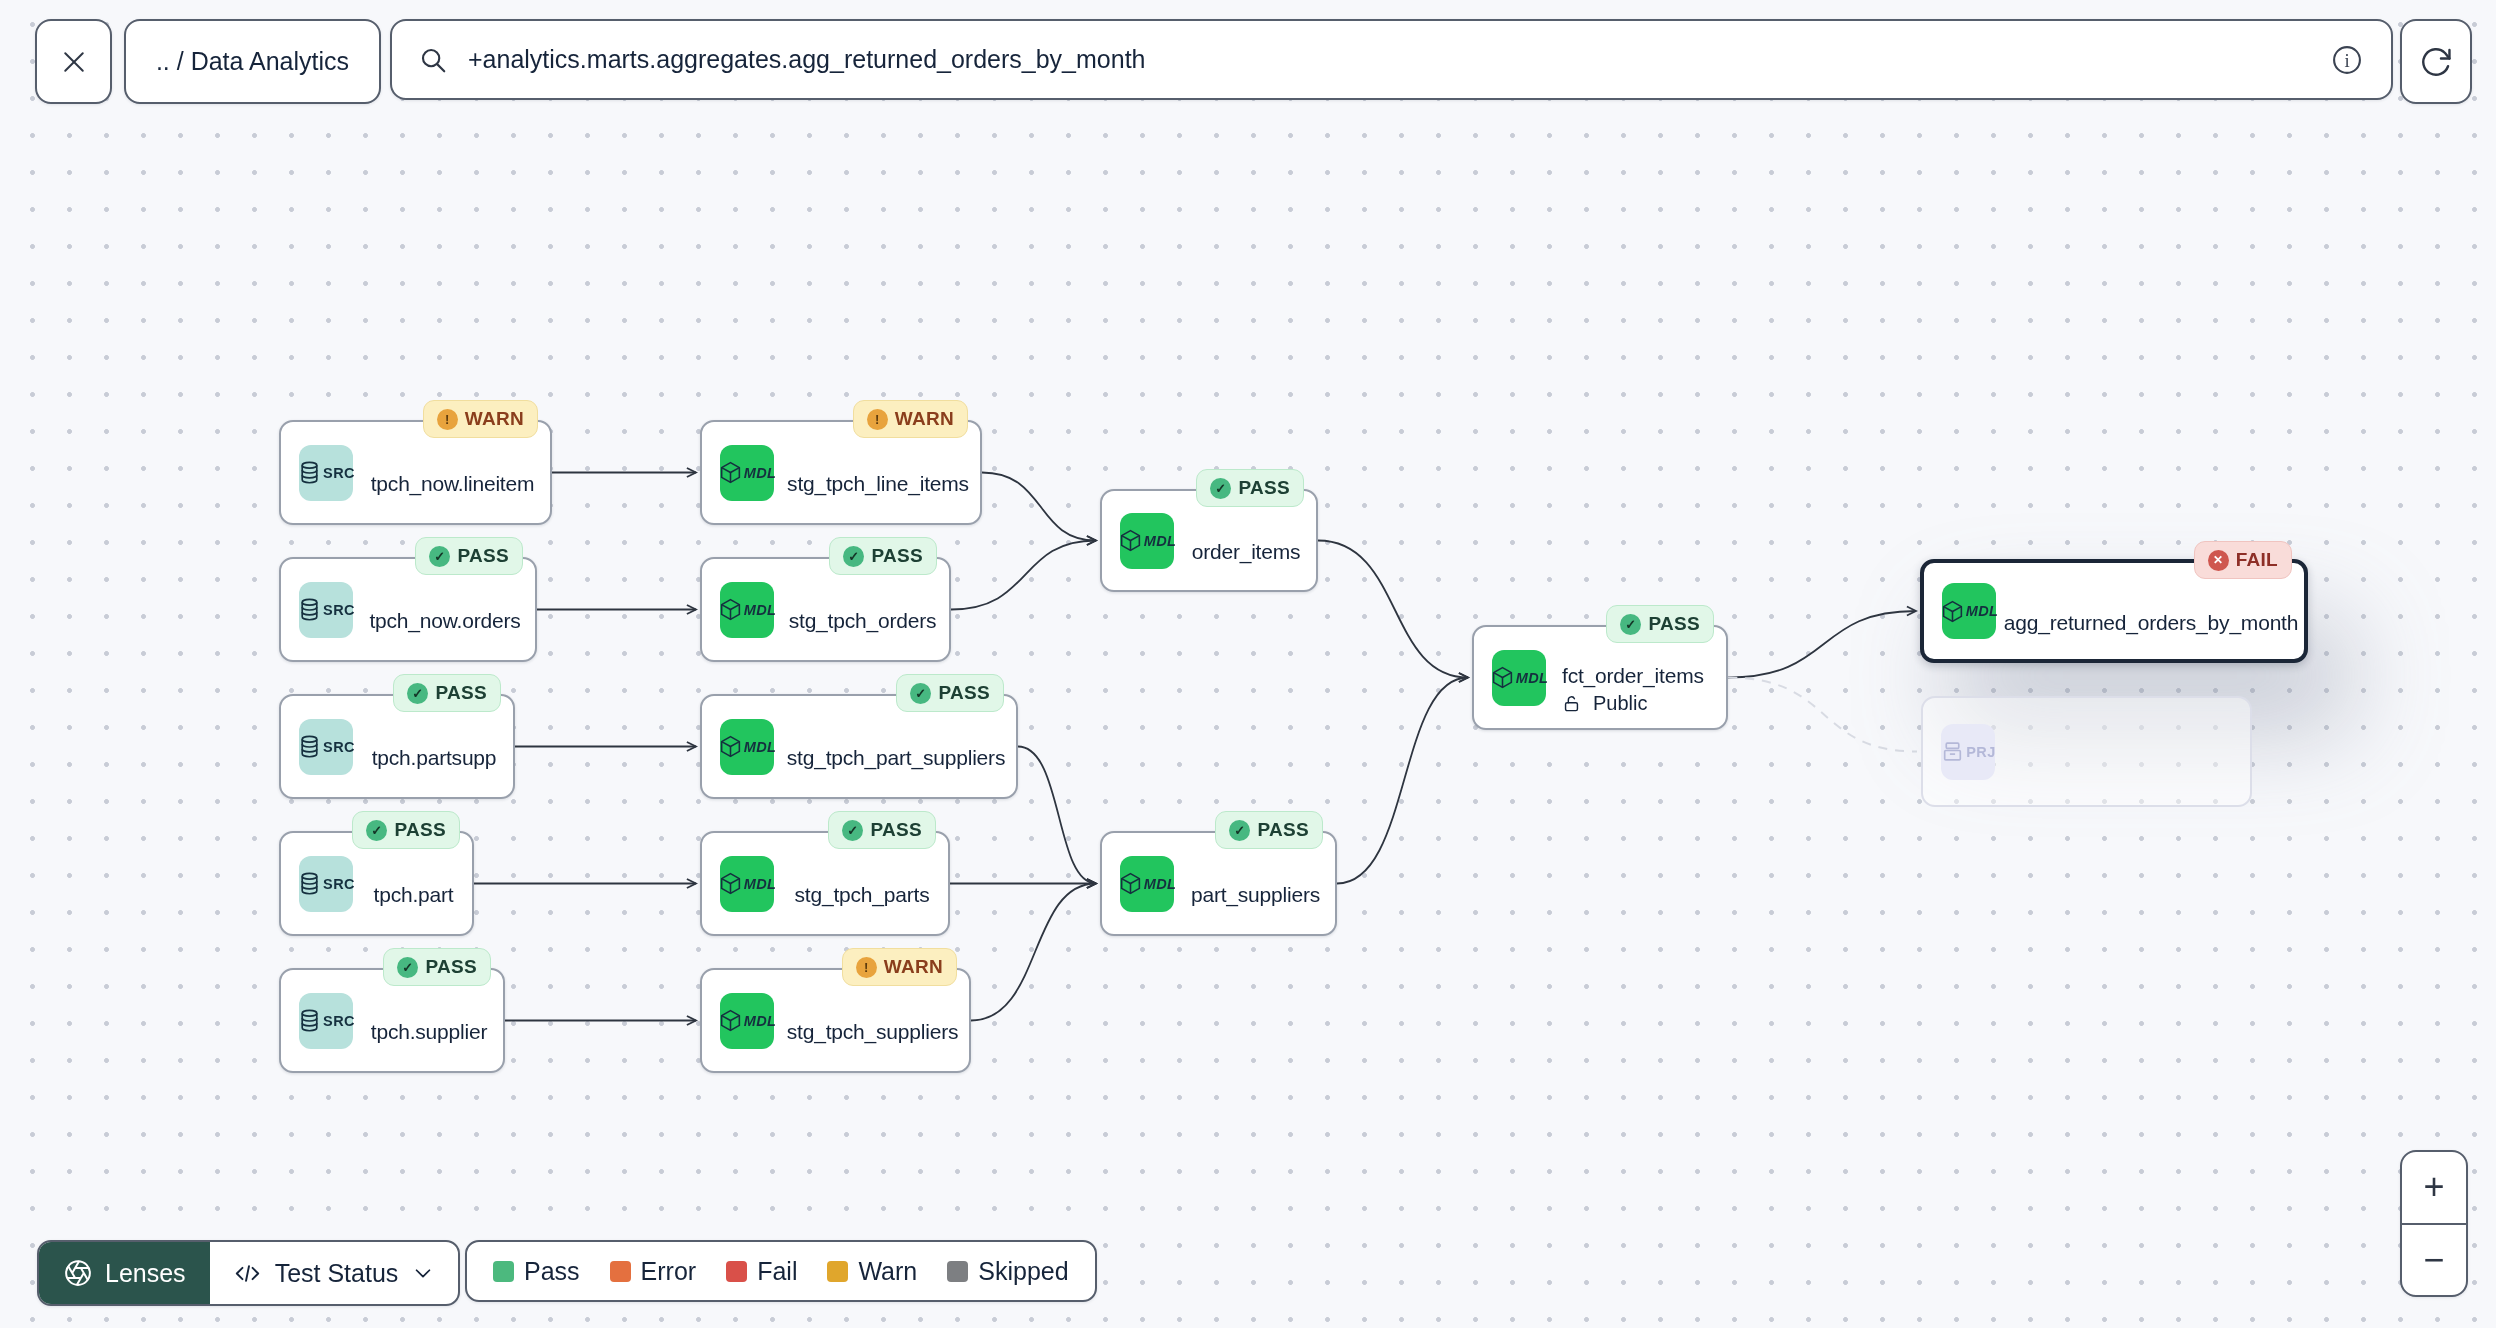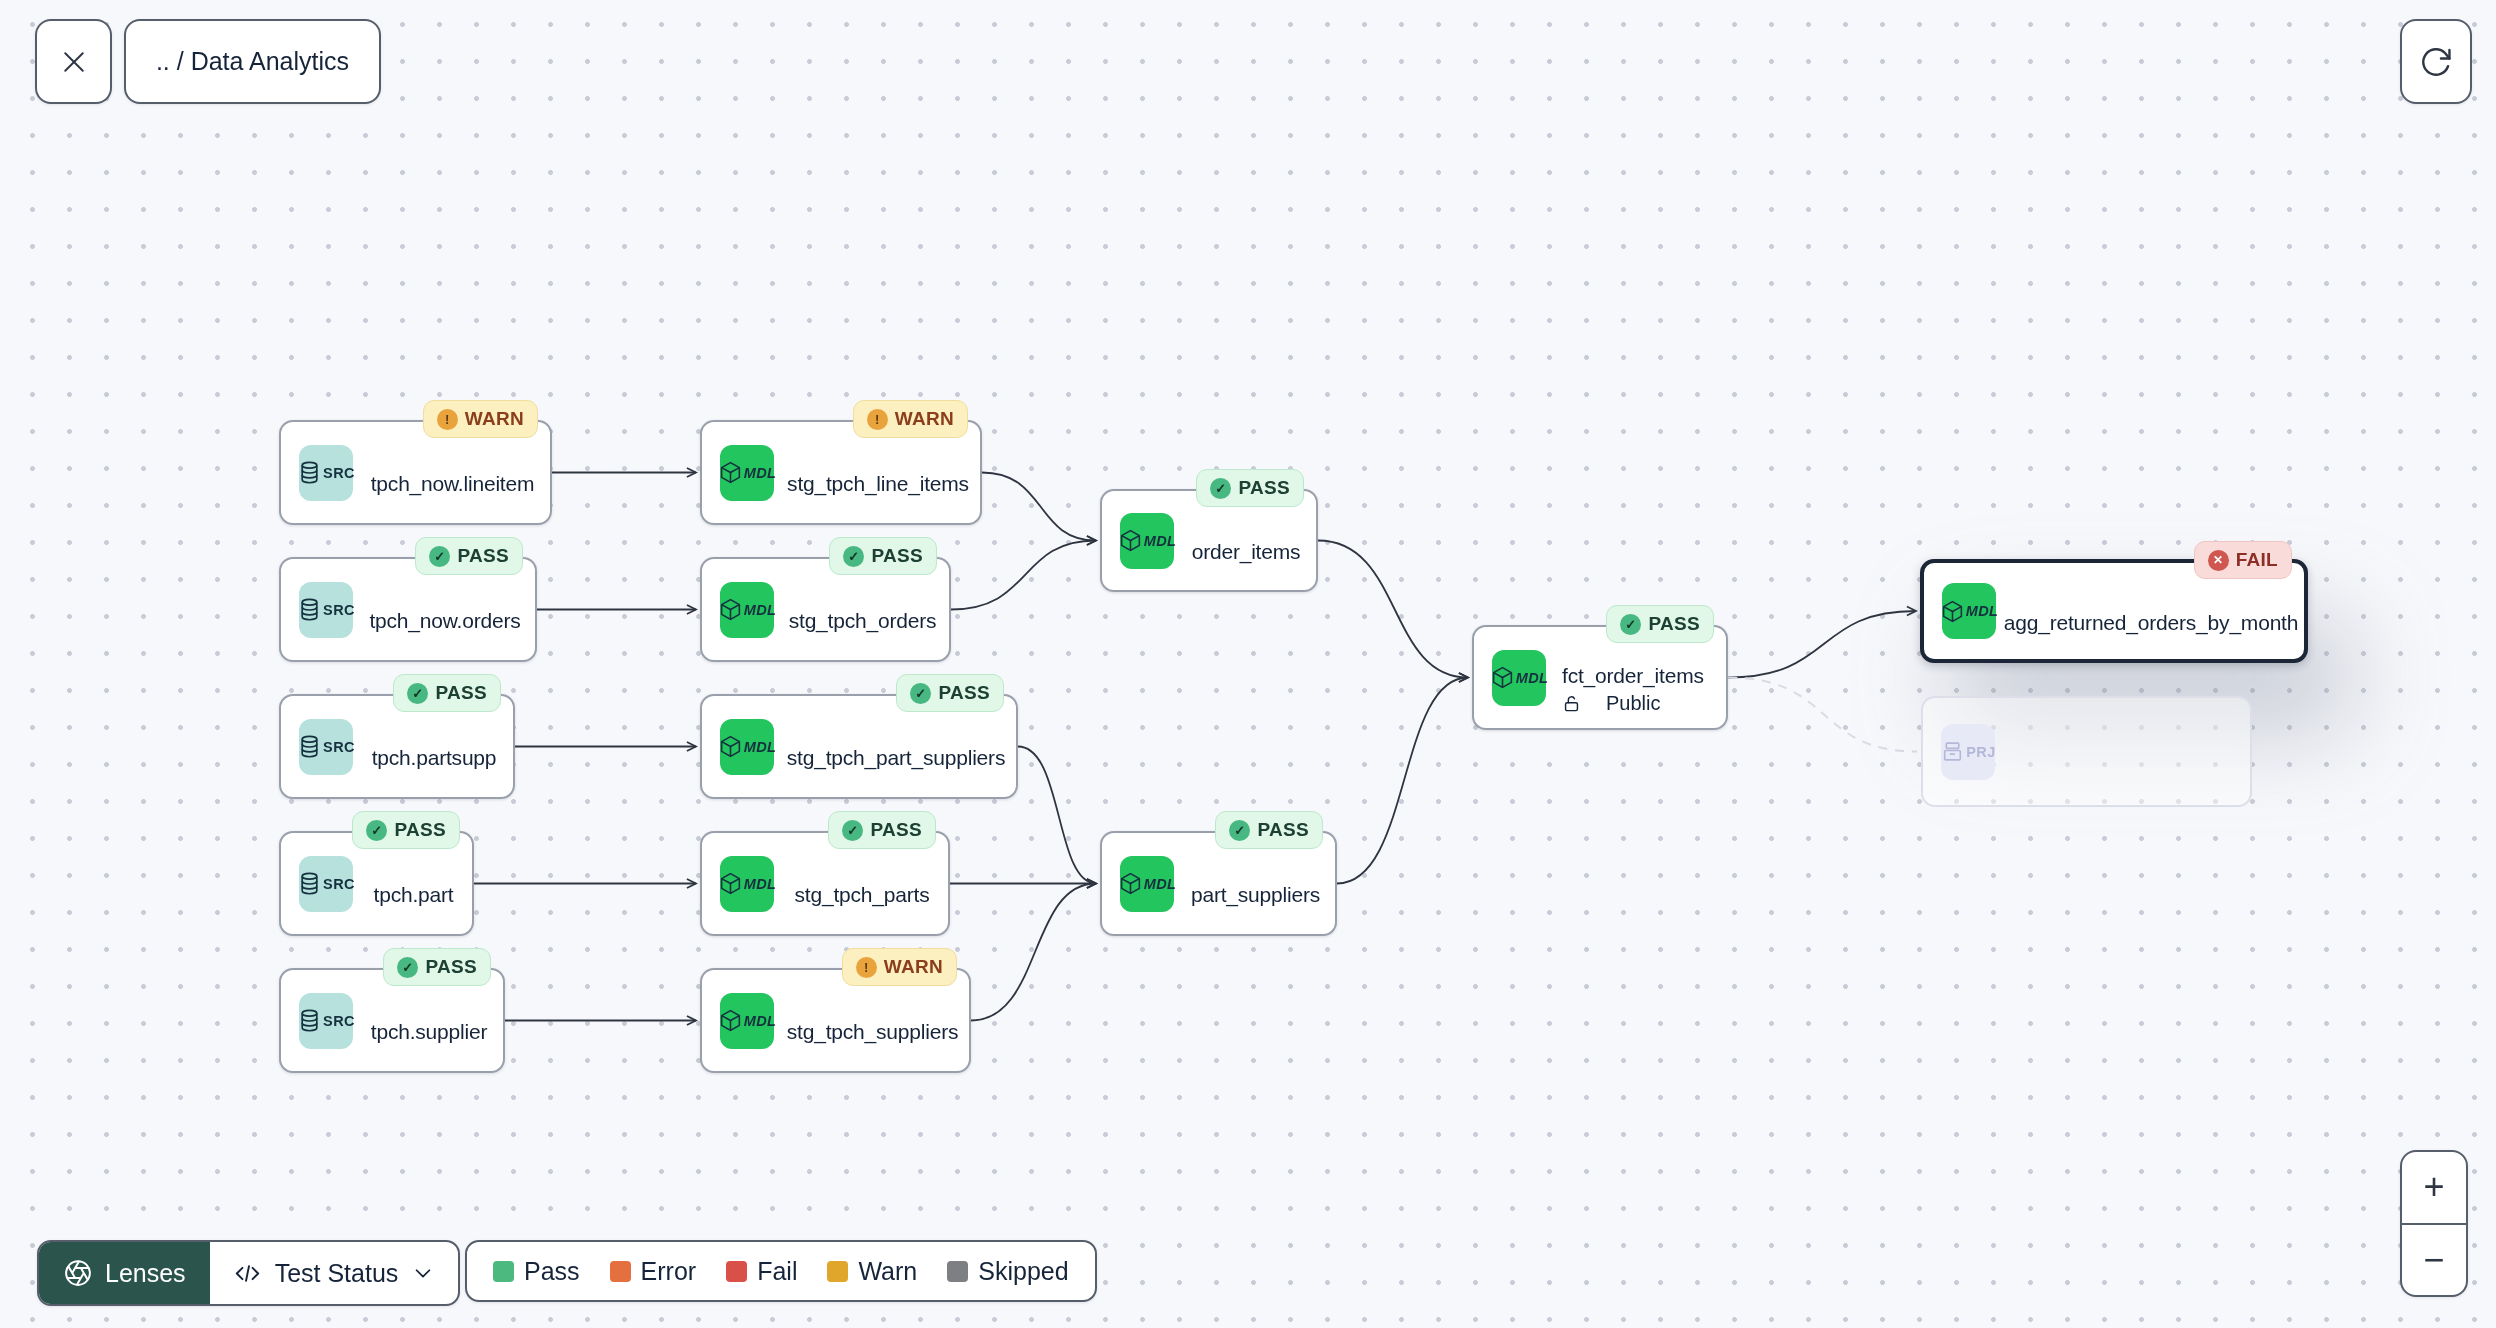--- a/index.html
+++ b/index.html
@@ -35,21 +35,21 @@
   .chip.src{background:#b7e1dc;}
   .chip.mdl{background:#22c55e;font-style:italic;}
   .chip.prj{background:#e8e9f7;}
   .chip .chip-label{font-size:14.5px;font-weight:700;letter-spacing:.4px;color:#15303f;}
   .chip.prj .chip-label{color:#b4b8d8;}
   .chip svg{stroke:#15303f;}
   .chip.prj svg{stroke:#b4b8d8;}
   .node-text{flex:1;display:flex;flex-direction:column;align-items:center;min-width:0;margin-top:23px;}
   .node-text.two{align-items:flex-start;}
   .node-title{font-size:21px;letter-spacing:-.2px;color:#16243a;white-space:nowrap;}
-  .node-sub{display:flex;align-items:center;gap:25px;font-size:20px;color:#16243a;margin-top:4px;}
+  .node-sub{display:flex;align-items:center;gap:12px;font-size:20px;color:#16243a;margin-top:4px;}
   .node-sub svg{stroke:#16243a;}
   .ghost .node-title{color:#bcc0cf;font-size:23px;}
   .ghost-line2{color:#bcc0cf;font-size:24px;white-space:nowrap;margin-top:6px;}
   .badge{position:absolute;top:-22px;right:12px;height:36px;padding:0 13px;border-radius:11px;
     display:flex;align-items:center;gap:7px;font-size:19px;font-weight:700;letter-spacing:.3px;}
   .badge .dot{width:21px;height:21px;border-radius:50%;display:flex;align-items:center;
     justify-content:center;font-size:13px;font-weight:700;}
   .badge.b-pass{background:#e1f7e8;border:1.5px solid #bce9cb;color:#1d4034;}
   .badge.b-pass .dot{background:#47b881;color:#143527;}
   .badge.b-warn{background:#fcefc0;border:1.5px solid #f1de9e;color:#8a3e1c;}
@@ -403,20 +403,35 @@
           <line x1="5" y1="5" x2="19" y2="19"></line>
           <line x1="19" y1="5" x2="5" y2="19"></line>
         </svg>
     </span>
   </div>
 
   <div class="ctl btn-breadcrumb">
     <span>.. / Data Analytics</span>
   </div>
 
+  <div class="ctl searchbar">
+    <span class="icon">
+      <svg width="30" height="30" viewBox="0 0 24 24" fill="none" stroke="#2e3644" stroke-width="1.7" stroke-linecap="round">
+          <circle cx="10.5" cy="10.5" r="6.5"></circle>
+          <line x1="15.5" y1="15.5" x2="21" y2="21"></line>
+        </svg>
+    </span>
+    <input type="text" value="+analytics.marts.aggregates.agg_returned_orders_by_month" style="">
+    <span class="icon">
+      <svg width="36" height="36" viewBox="0 0 24 24" fill="none" stroke="#3b4352" stroke-width="1.4">
+          <circle cx="12" cy="12" r="8.6"></circle>
+          <text x="12" y="16.4" text-anchor="middle" font-family="Liberation Serif,serif" font-size="12.5" fill="#3b4352" stroke="none">i</text>
+        </svg>
+    </span>
+  </div>
 
   <div class="ctl btn-refresh">
     <span class="icon">
       <svg width="34" height="34" viewBox="0 0 24 24" fill="none" stroke="#2e3644" stroke-width="1.7" stroke-linecap="round" stroke-linejoin="round">
           <polyline points="21.5 3.5 21.5 9.5 15.5 9.5"></polyline>
           <path d="M20.49 15a9 9 0 1 1-2.12-9.36l3.13 3.86"></path>
         </svg>
     </span>
   </div>
 

